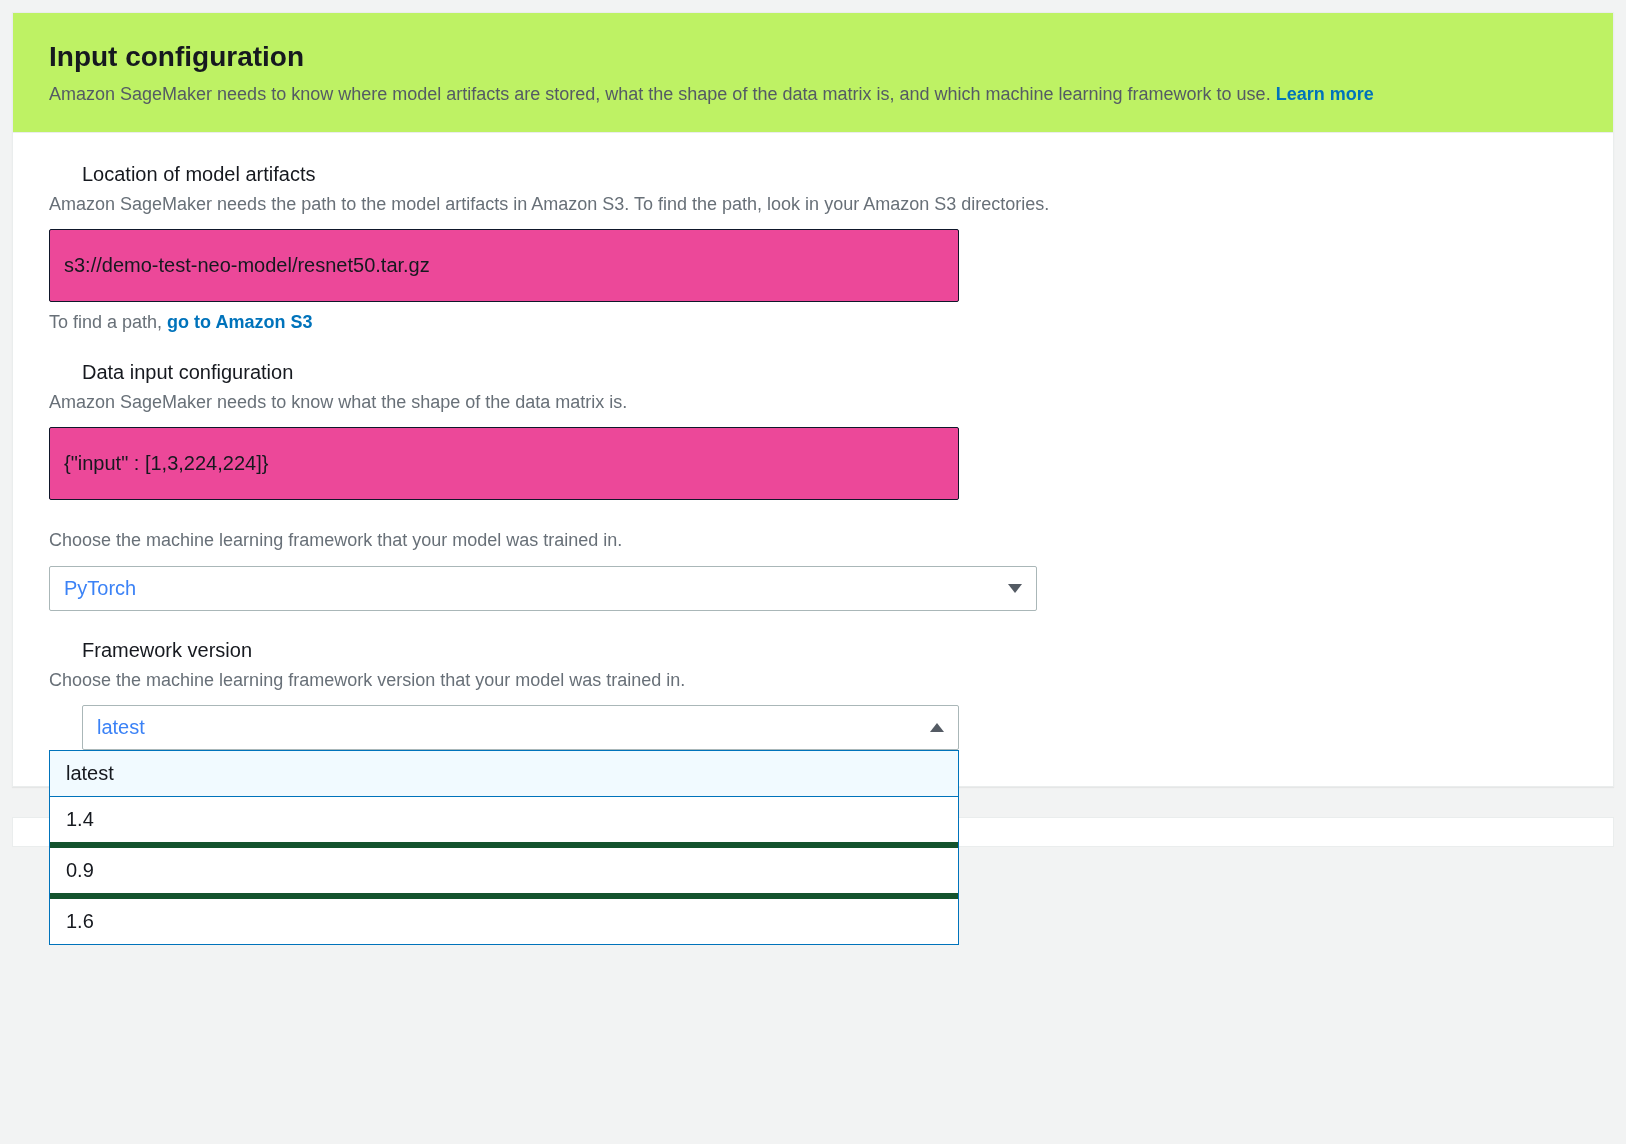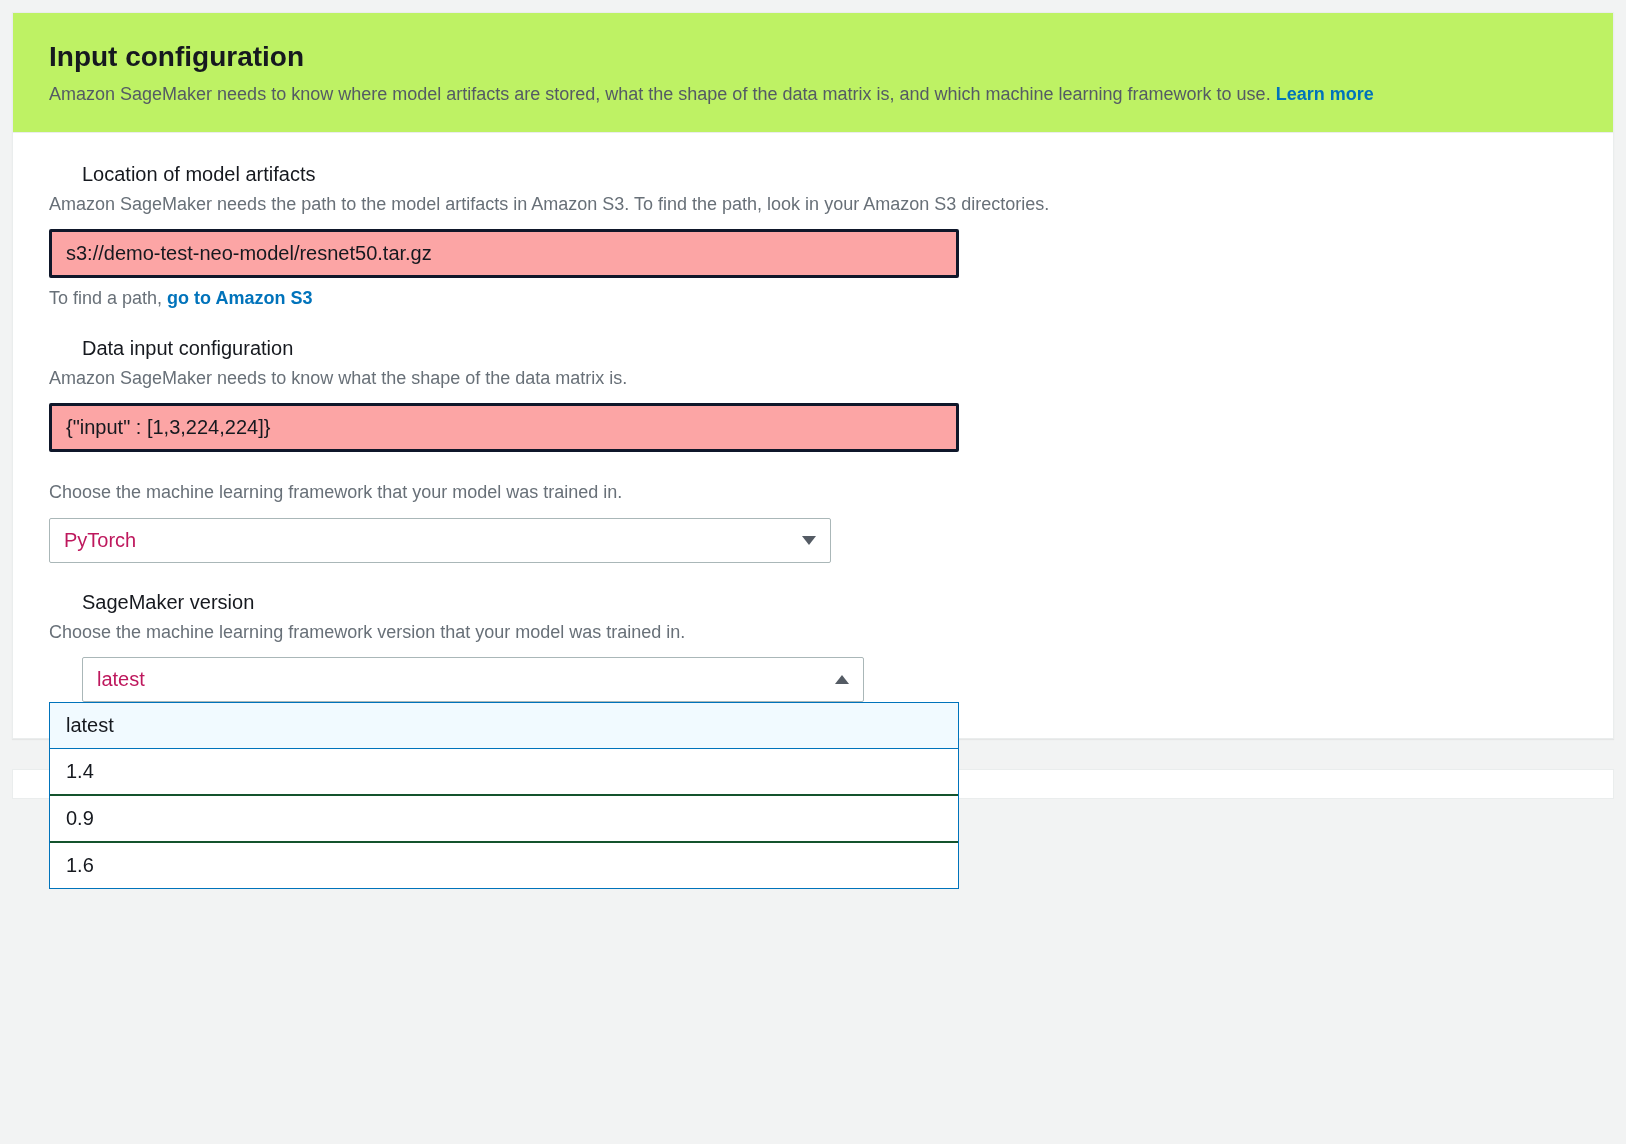--- a/index.html
+++ b/index.html
@@ -55,42 +55,42 @@
     }
     .field-desc {
       font-size: 18px;
       color: #687078;
       margin-bottom: 12px;
       line-height: 1.4;
     }
     .text-input {
       width: 910px;
       max-width: 100%;
-      padding: 10px 14px;
-      font-size: 20px;
-      border: 3px solid #0f172a;
+      padding: 24px 14px;
+      font-size: 20px;
+      border: 1px solid #0f172a;
       border-radius: 2px;
-      background: #fca5a5;
+      background: #ec4899;
       color: #16191f;
       font-family: inherit;
     }
     .helper-text {
       font-size: 18px;
       color: #687078;
       margin-top: 10px;
     }
     .select-box {
-      width: 782px;
+      width: 988px;
       max-width: 100%;
       padding: 10px 14px;
       font-size: 20px;
       border: 1px solid #aab7b8;
       border-radius: 2px;
       background: #ffffff;
-      color: #be185d;
+      color: #3b82f6;
       display: flex;
       justify-content: space-between;
       align-items: center;
       cursor: pointer;
     }
     .caret-down {
       width: 0;
       height: 0;
       border-left: 7px solid transparent;
       border-right: 7px solid transparent;
@@ -117,21 +117,21 @@
       background: #ffffff;
       border: 1px solid #0073bb;
       border-top: 1px solid #0073bb;
       z-index: 10;
     }
     .dropdown-item {
       padding: 11px 16px;
       font-size: 20px;
       color: #16191f;
       cursor: pointer;
-      border-bottom: 2px solid #14532d;
+      border-bottom: 6px solid #14532d;
     }
     .dropdown-item:last-child {
       border-bottom: none;
     }
     .dropdown-item.selected {
       background: #f1faff;
       border-bottom: 1px solid #0073bb;
     }
     .select-box.open {
       border: 1px solid #aab7b8;
@@ -177,21 +177,21 @@
 
     <div class="field-group">
       <div class="field-desc">Choose the machine learning framework that your model was trained in.</div>
       <div class="select-box">
         <span>PyTorch</span>
         <span class="caret-down"></span>
       </div>
     </div>
 
     <div class="field-group" style="margin-bottom:0;">
-      <div class="field-label">SageMaker version</div>
+      <div class="field-label">Framework version</div>
       <div class="field-desc">Choose the machine learning framework version that your model was trained in.</div>
       <div class="dropdown-wrapper">
         <div class="select-box open">
           <span>latest</span>
           <span class="caret-up"></span>
         </div>
         <div class="dropdown-list">
           <div class="dropdown-item selected">latest</div>
           <div class="dropdown-item">1.4</div>
           <div class="dropdown-item">0.9</div>

